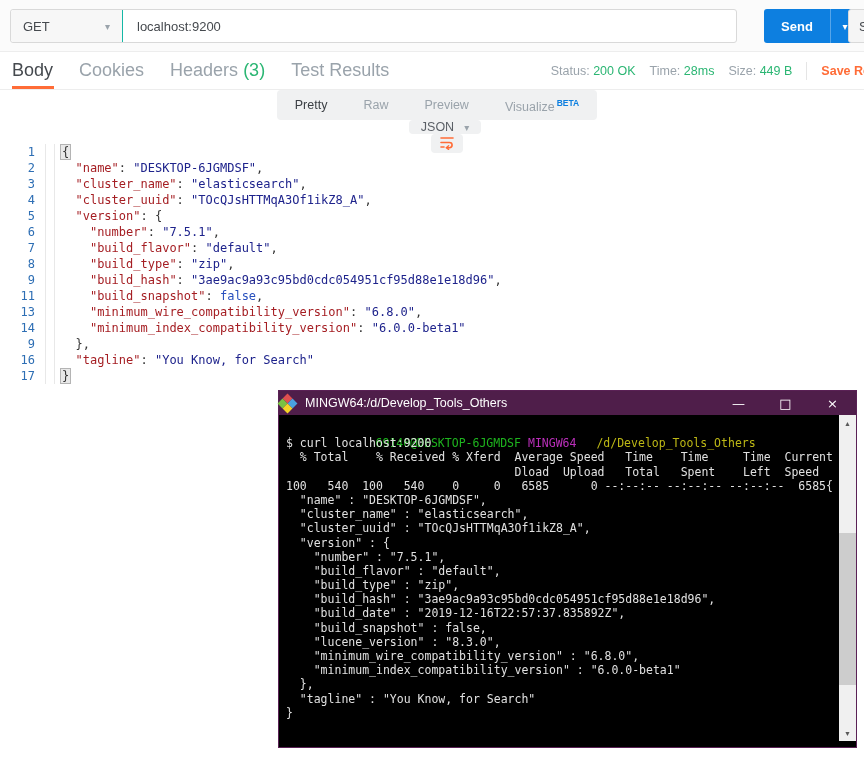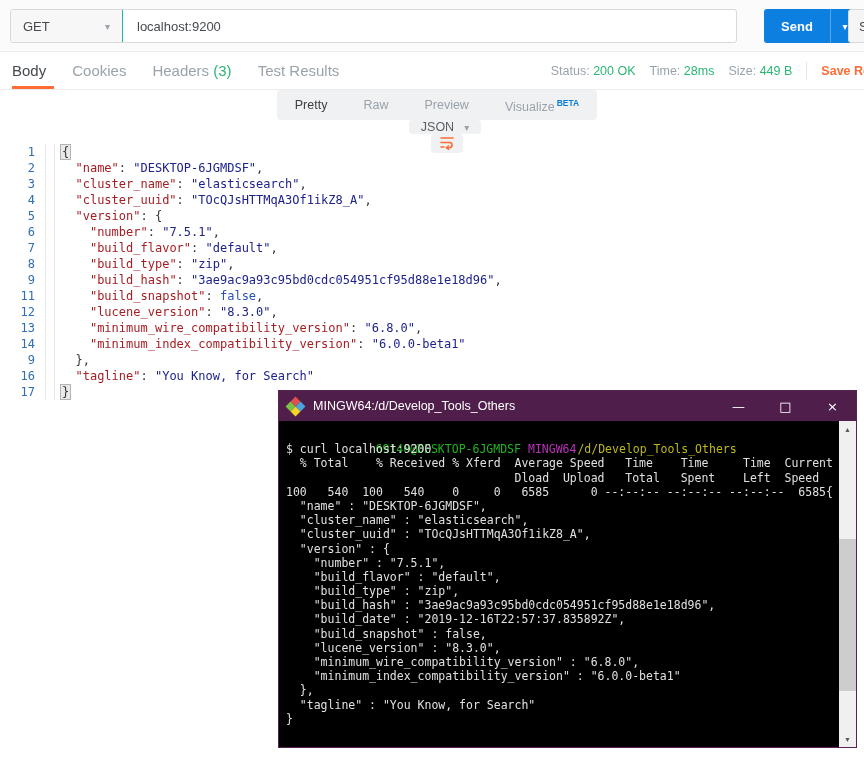--- a/index.html
+++ b/index.html
@@ -25,21 +25,21 @@
                 border-left:1px solid rgba(255,255,255,.3); border-radius:0 3px 3px 0;
                 font-size:10px; cursor:pointer; }
   .save-clipped { position:absolute; left:848px; top:9px; width:50px; height:34px;
                   background:#f5f5f5; border:1px solid #d9d9d9; border-radius:3px;
                   font-size:13px; color:#45494e; text-align:left; padding-left:10px;
                   font-family:"Liberation Sans",sans-serif; cursor:pointer; }
 
   
   .row2 { position:relative; height:38px; background:#fff; border-bottom:1px solid #ededed; }
   .resp-tabs { display:flex; align-items:center; height:100%; padding-left:12px; gap:26px; }
-  .tab { font-size:15px; color:#9aa3ab; cursor:pointer; }
+  .tab { font-size:18px; color:#9aa3ab; cursor:pointer; }
   .tab.active { color:#45494e; }
   .tab .count { color:#2bb673; }
   .tab-underline { position:absolute; left:12px; bottom:0; width:42px; height:3px; background:#ff6c37; }
   .status-bar { position:absolute; right:-6px; top:0; height:100%; display:flex; align-items:center; gap:14px; }
   .st-group { font-size:12.5px; color:#9aa3ab; }
   .st-group .st-val { color:#2bb673; }
   .st-div { width:1px; height:18px; background:#e5e5e5; }
   .save-resp { font-size:12.5px; color:#ff6c37; font-weight:bold; white-space:nowrap; cursor:pointer; }
 
   
@@ -61,38 +61,38 @@
   .ed-fold { width:9px; border-right:1px solid #e8e8e8; }
   .ed-code { padding-left:6px; color:#333; }
   .tk-key { color:#a51e23; }
   .tk-str { color:#1e238c; }
   .tk-bool { color:#2850be; }
   .bracket-hl { background:#e9e9e9; border:1px solid #b4b4b4; padding:0 1px; margin-left:-1px; }
 
   
   .term { position:absolute; left:278px; top:390px; width:579px; height:358px;
           border:1px solid #5a2155; background:#000; z-index:10; }
-  .term-titlebar { height:30px; background:#4f1e4a; display:flex; align-items:center; padding-left:8px; }
+  .term-titlebar { height:24px; background:#4f1e4a; display:flex; align-items:center; }
   .gb-icon { position:relative; width:17px; height:17px; flex:0 0 17px; }
   .gb-icon i { position:absolute; width:7px; height:7px; transform:rotate(45deg); }
   .gb-icon .d1 { left:5px; top:0;  background:#e04f4f; }
   .gb-icon .d2 { left:0;  top:5px; background:#7ac143; }
   .gb-icon .d3 { left:10px;top:5px; background:#4aa3df; }
   .gb-icon .d4 { left:5px; top:10px;background:#f5d327; }
   .term-title { color:#fff; font-size:12.5px; margin-left:9px; flex:1; white-space:nowrap; }
   .win-btn { width:47px; height:30px; background:transparent; border:none; color:#fff;
              font-size:13px; cursor:pointer; font-family:"DejaVu Sans", sans-serif; }
   .term-body { position:relative; height:326px; background:#000; overflow:hidden;
                font-family:"DejaVu Sans Mono", monospace; font-size:11.5px; line-height:14.2px;
                color:#e0e0e0; padding:7px 24px 0 7px; cursor:text; }
   .t-line { white-space:pre; height:14.2px; }
   .t-prompt { white-space:pre; height:14.2px; }
   .p-user { color:#1eb41e;margin-left:48px; }
   .p-env  { color:#bb2fbb; margin-left:7px;margin-top:8px; }
-  .p-path { color:#bdb815; margin-left:1px; }
+  .p-path { color:#bdb815; margin-left:20px; }
   .t-scroll { position:absolute; right:0; top:0; bottom:0; width:17px; background:#f0f0f0; }
   .sc-arrow { position:absolute; left:0; width:17px; height:16px; border:none; background:#f0f0f0;
               color:#5a5a5a; font-size:7px; cursor:pointer; padding:0; }
   .sc-up { top:0; } .sc-down { bottom:0; }
   .sc-thumb { position:absolute; left:0; top:118px; width:17px; height:152px; background:#cdcdcd; cursor:grab; }
 </style>
 </head>
 <body>
 
 <div class="row1">
@@ -154,21 +154,20 @@
     <div class="ed-row"><div class="ed-num">1</div><div class="ed-fold"></div><div class="ed-code"><span class="bracket-hl">{</span></div></div>
     <div class="ed-row"><div class="ed-num">2</div><div class="ed-fold"></div><div class="ed-code">  <span class="tk-key">"name"</span>: <span class="tk-str">"DESKTOP-6JGMDSF"</span>,</div></div>
     <div class="ed-row"><div class="ed-num">3</div><div class="ed-fold"></div><div class="ed-code">  <span class="tk-key">"cluster_name"</span>: <span class="tk-str">"elasticsearch"</span>,</div></div>
     <div class="ed-row"><div class="ed-num">4</div><div class="ed-fold"></div><div class="ed-code">  <span class="tk-key">"cluster_uuid"</span>: <span class="tk-str">"TOcQJsHTTMqA3Of1ikZ8_A"</span>,</div></div>
     <div class="ed-row"><div class="ed-num">5</div><div class="ed-fold"></div><div class="ed-code">  <span class="tk-key">"version"</span>: {</div></div>
     <div class="ed-row"><div class="ed-num">6</div><div class="ed-fold"></div><div class="ed-code">    <span class="tk-key">"number"</span>: <span class="tk-str">"7.5.1"</span>,</div></div>
     <div class="ed-row"><div class="ed-num">7</div><div class="ed-fold"></div><div class="ed-code">    <span class="tk-key">"build_flavor"</span>: <span class="tk-str">"default"</span>,</div></div>
     <div class="ed-row"><div class="ed-num">8</div><div class="ed-fold"></div><div class="ed-code">    <span class="tk-key">"build_type"</span>: <span class="tk-str">"zip"</span>,</div></div>
     <div class="ed-row"><div class="ed-num">9</div><div class="ed-fold"></div><div class="ed-code">    <span class="tk-key">"build_hash"</span>: <span class="tk-str">"3ae9ac9a93c95bd0cdc054951cf95d88e1e18d96"</span>,</div></div>
     <div class="ed-row"><div class="ed-num">11</div><div class="ed-fold"></div><div class="ed-code">    <span class="tk-key">"build_snapshot"</span>: <span class="tk-bool">false</span>,</div></div>
-    <div class="ed-row"><div class="ed-num">12</div><div class="ed-fold"></div><div class="ed-code">    <span class="tk-key">"lucene_version"</span>: <span class="tk-str">"8.3.0"</span>,</div></div>
     <div class="ed-row"><div class="ed-num">13</div><div class="ed-fold"></div><div class="ed-code">    <span class="tk-key">"minimum_wire_compatibility_version"</span>: <span class="tk-str">"6.8.0"</span>,</div></div>
     <div class="ed-row"><div class="ed-num">14</div><div class="ed-fold"></div><div class="ed-code">    <span class="tk-key">"minimum_index_compatibility_version"</span>: <span class="tk-str">"6.0.0-beta1"</span></div></div>
     <div class="ed-row"><div class="ed-num">9</div><div class="ed-fold"></div><div class="ed-code">  },</div></div>
     <div class="ed-row"><div class="ed-num">16</div><div class="ed-fold"></div><div class="ed-code">  <span class="tk-key">"tagline"</span>: <span class="tk-str">"You Know, for Search"</span></div></div>
     <div class="ed-row"><div class="ed-num">17</div><div class="ed-fold"></div><div class="ed-code"><span class="bracket-hl">}</span></div></div>
   </div>
 
 <div class="term">
   <div class="term-titlebar">
     <span class="gb-icon">

